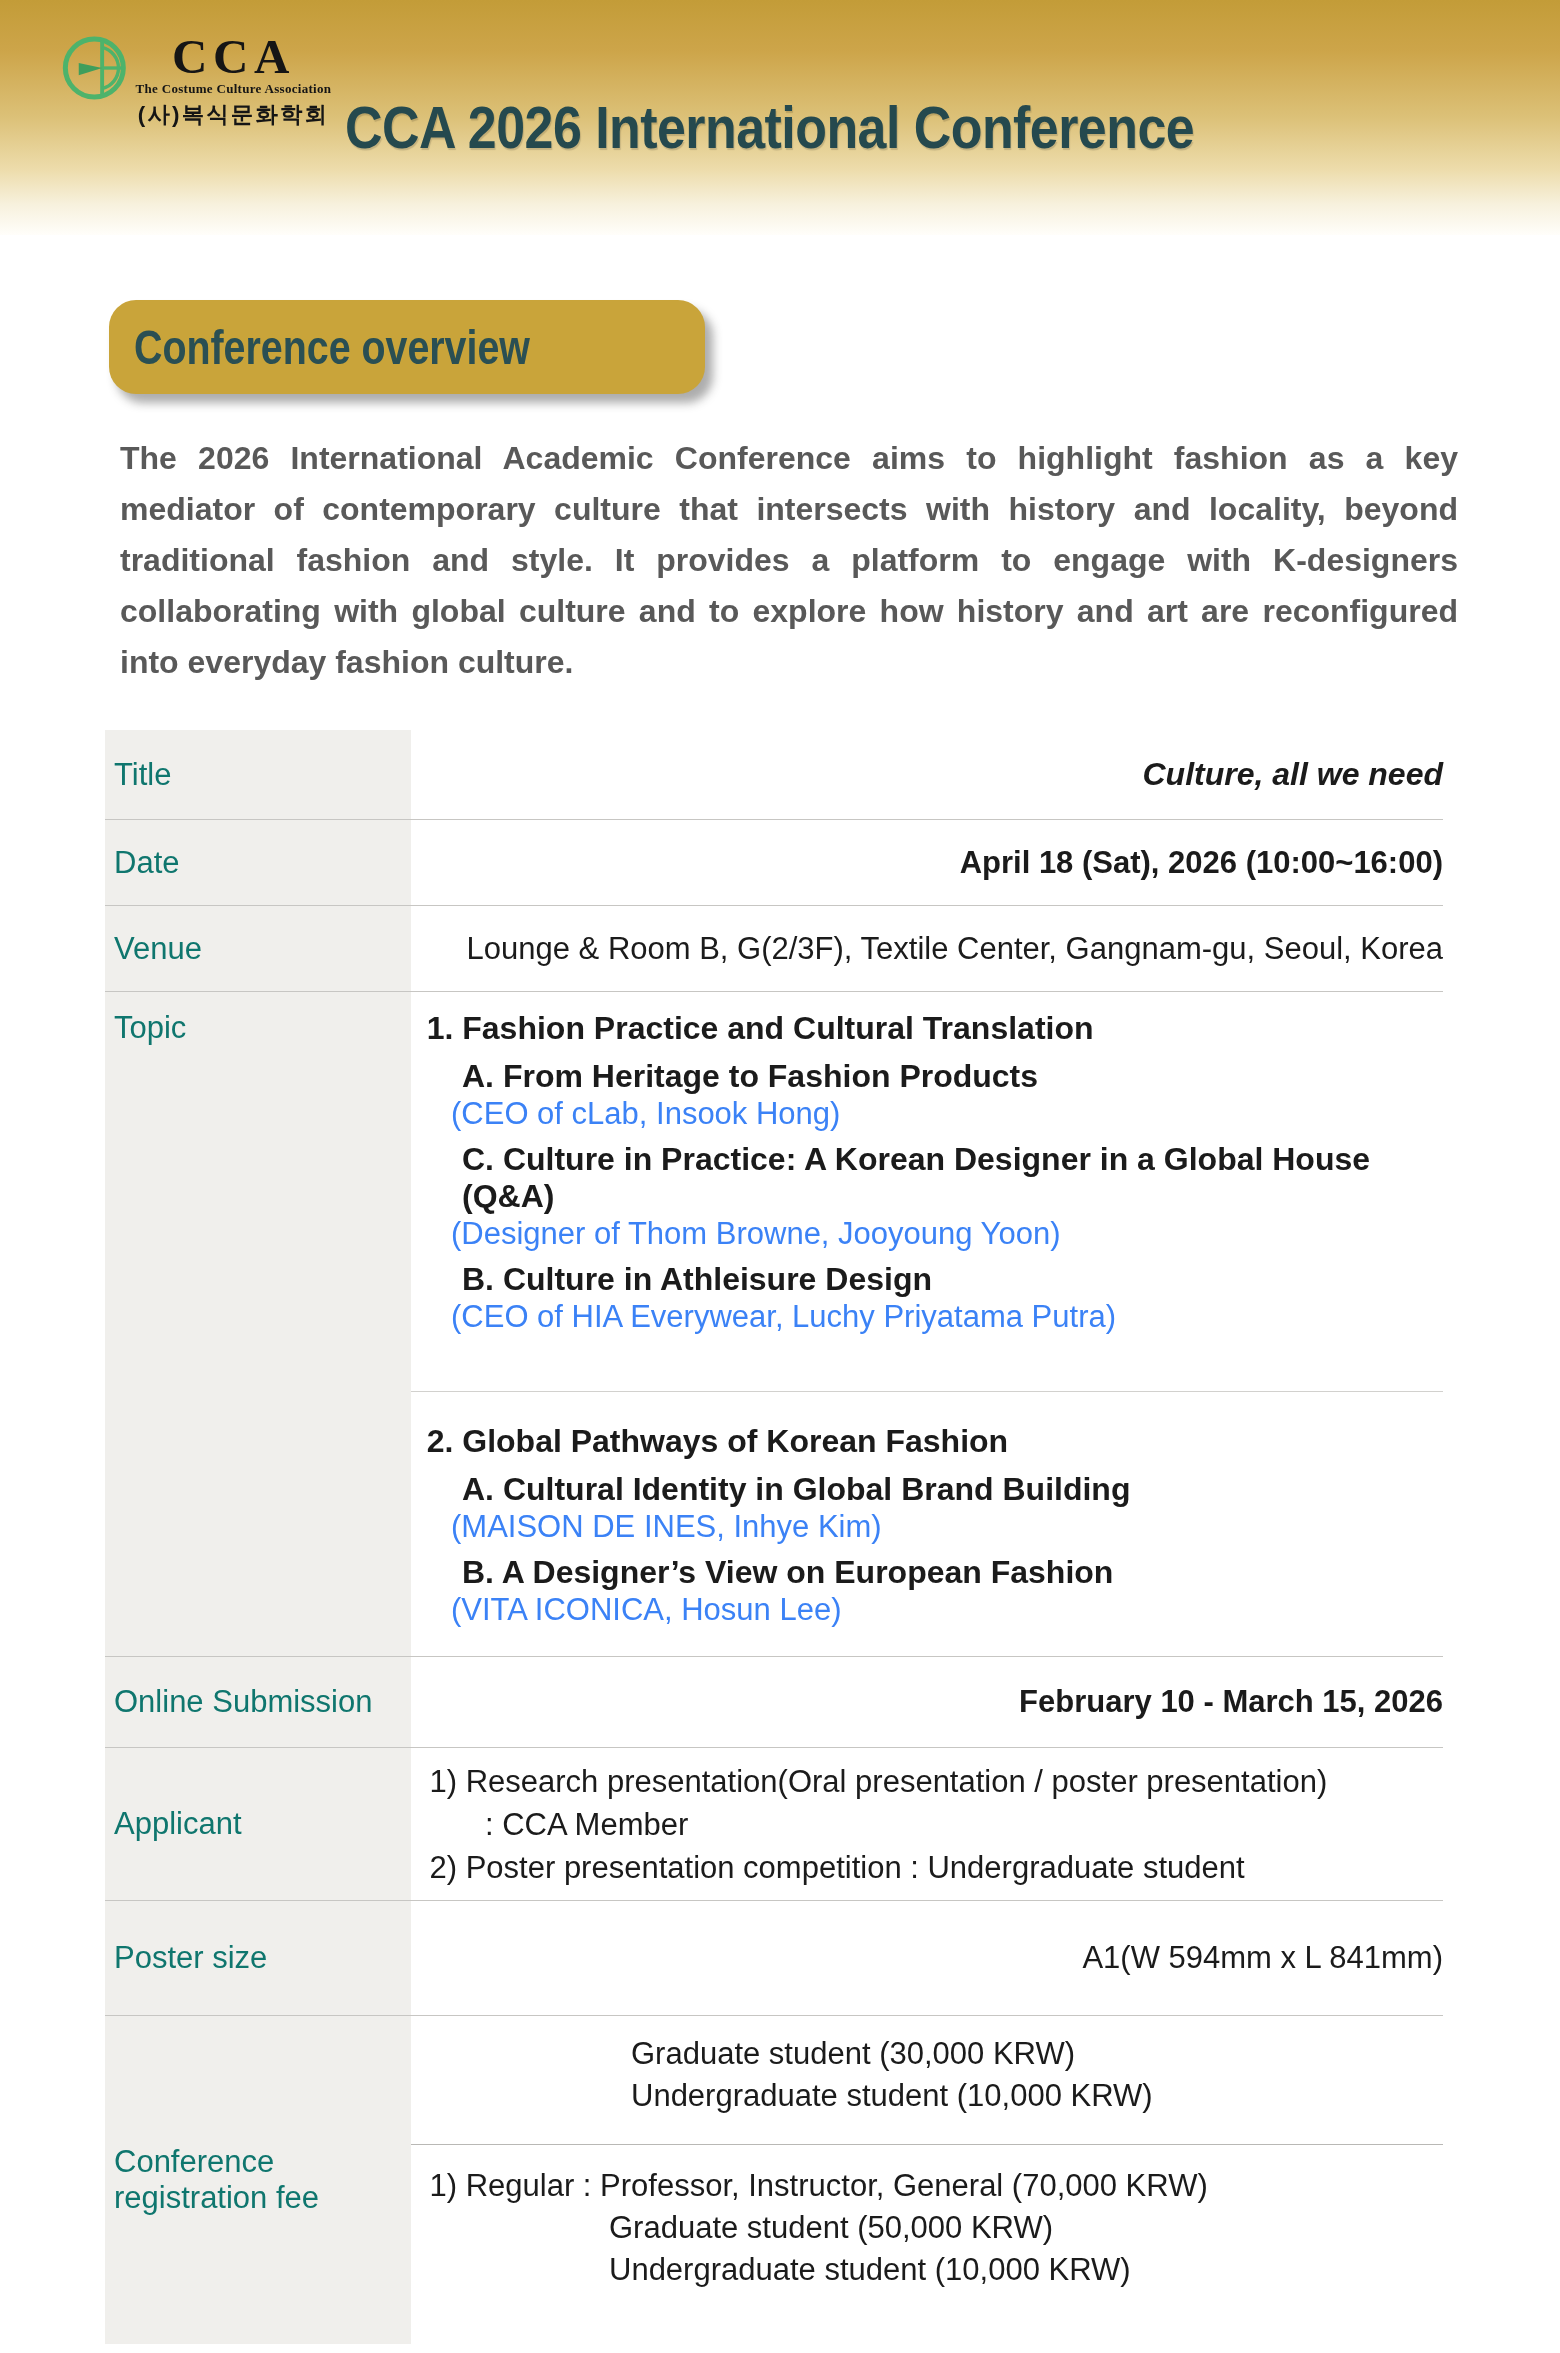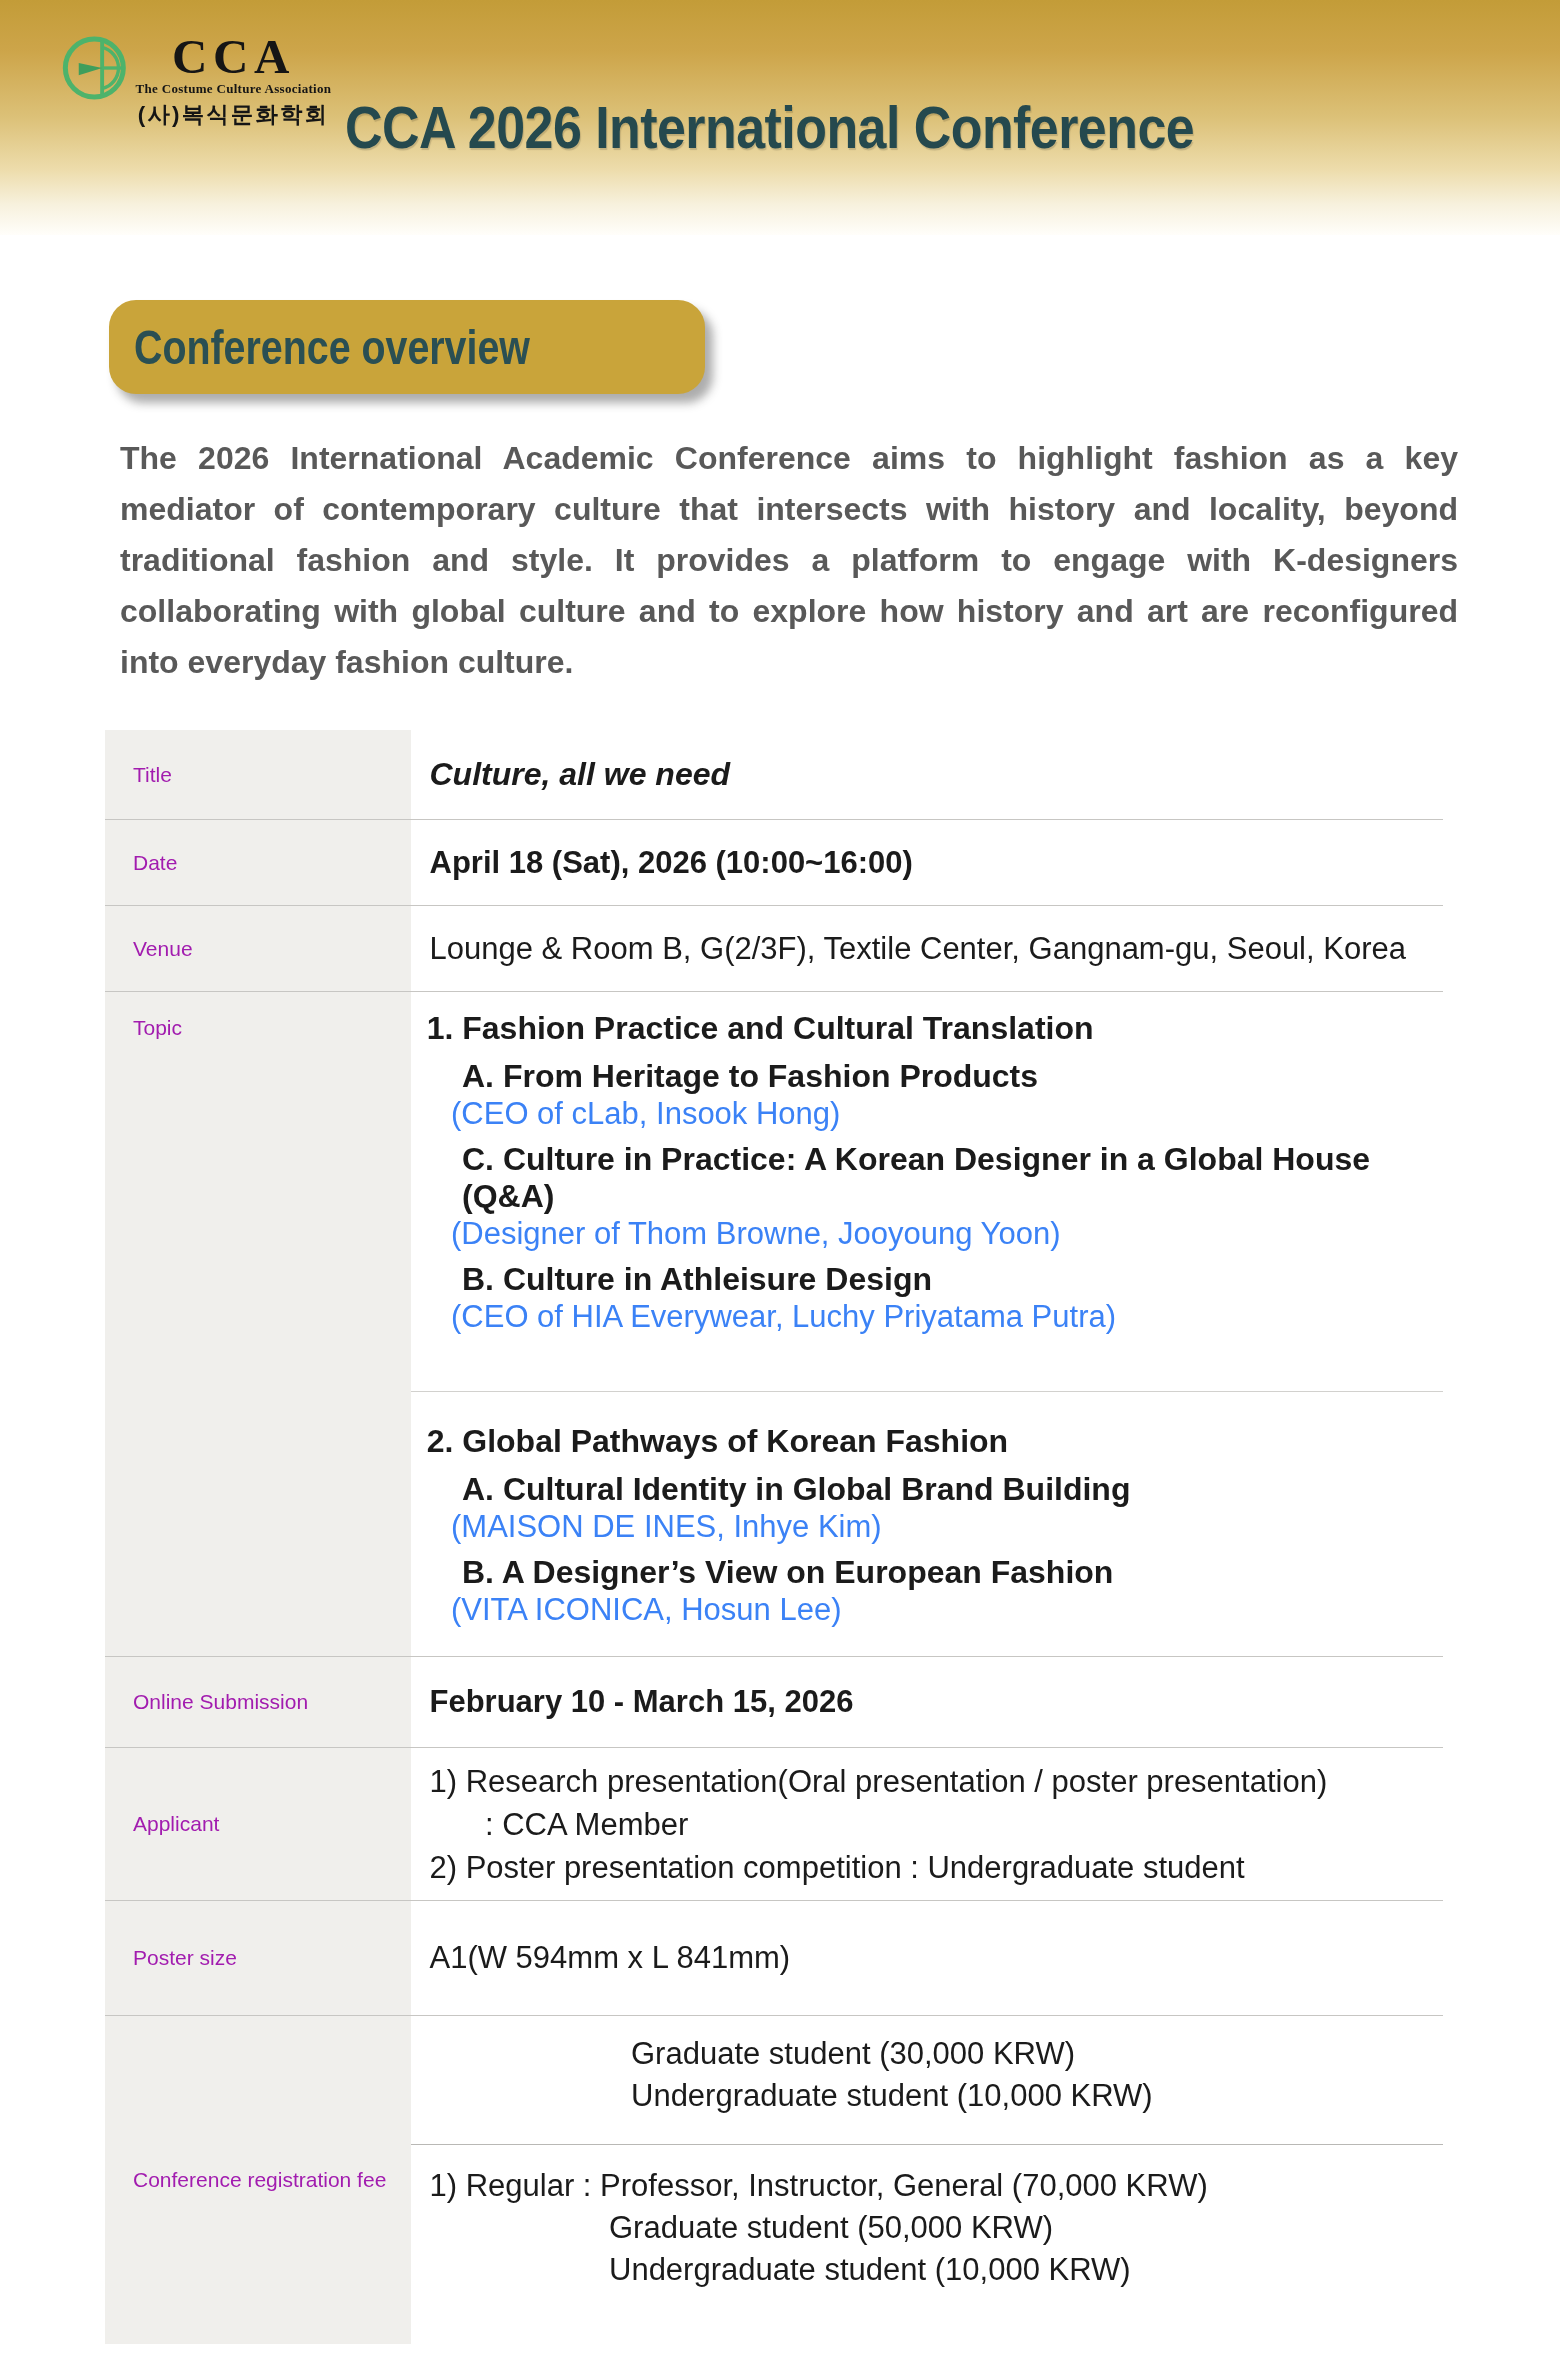--- a/index.html
+++ b/index.html
@@ -62,34 +62,34 @@
   }
 
   
   .info-table {
     position:absolute; left:105px; top:730px; width:1338px;
     display:grid;
     grid-template-columns:306px 1032px;
     grid-template-rows:89px 86px 86px 665px 91px 153px 115px 329px;
   }
   .lbl {
-    background:#f0efec; color:#a21caf;
-    font-size:21px; line-height:36px;
+    background:#f0efec; color:#0f766e;
+    font-size:31px; line-height:36px;
     display:flex; align-items:center;
-    padding-left:28px; padding-right:17px; box-sizing:border-box;
+    padding-left:9px; padding-right:17px; box-sizing:border-box;
   }
   .lbl.top { align-items:flex-start; padding-top:18px; }
   .bt { border-top:1.7px solid #c7c6c3; }
   .val {
     font-size:31px; color:#1b1b1b;
     display:flex; flex-direction:column; justify-content:center;
     box-sizing:border-box;
   }
   .val.top { justify-content:flex-start; }
-  .pad { padding-left:18.5px; }
+  .pad { padding-left:18.5px;text-align:right; }
   .bold { font-weight:bold; }
   .title-value { font-weight:bold; font-style:italic; font-size:32px; }
 
   
   .topic-cell { padding-top:14.6px; }
   .topic-heading { font-weight:bold; font-size:32px; line-height:42px; padding-left:15.7px; }
   .topic-item { margin-top:9px; }
   .topic-item-title { font-weight:bold; font-size:32px; line-height:37px; padding-left:51px; }
   .topic-speaker { line-height:37px; padding-left:40px; color:#3b82f6; }
   .topic-divider { border-top:1.7px solid #d2d1ce; margin:56px 0 28px 0; }

